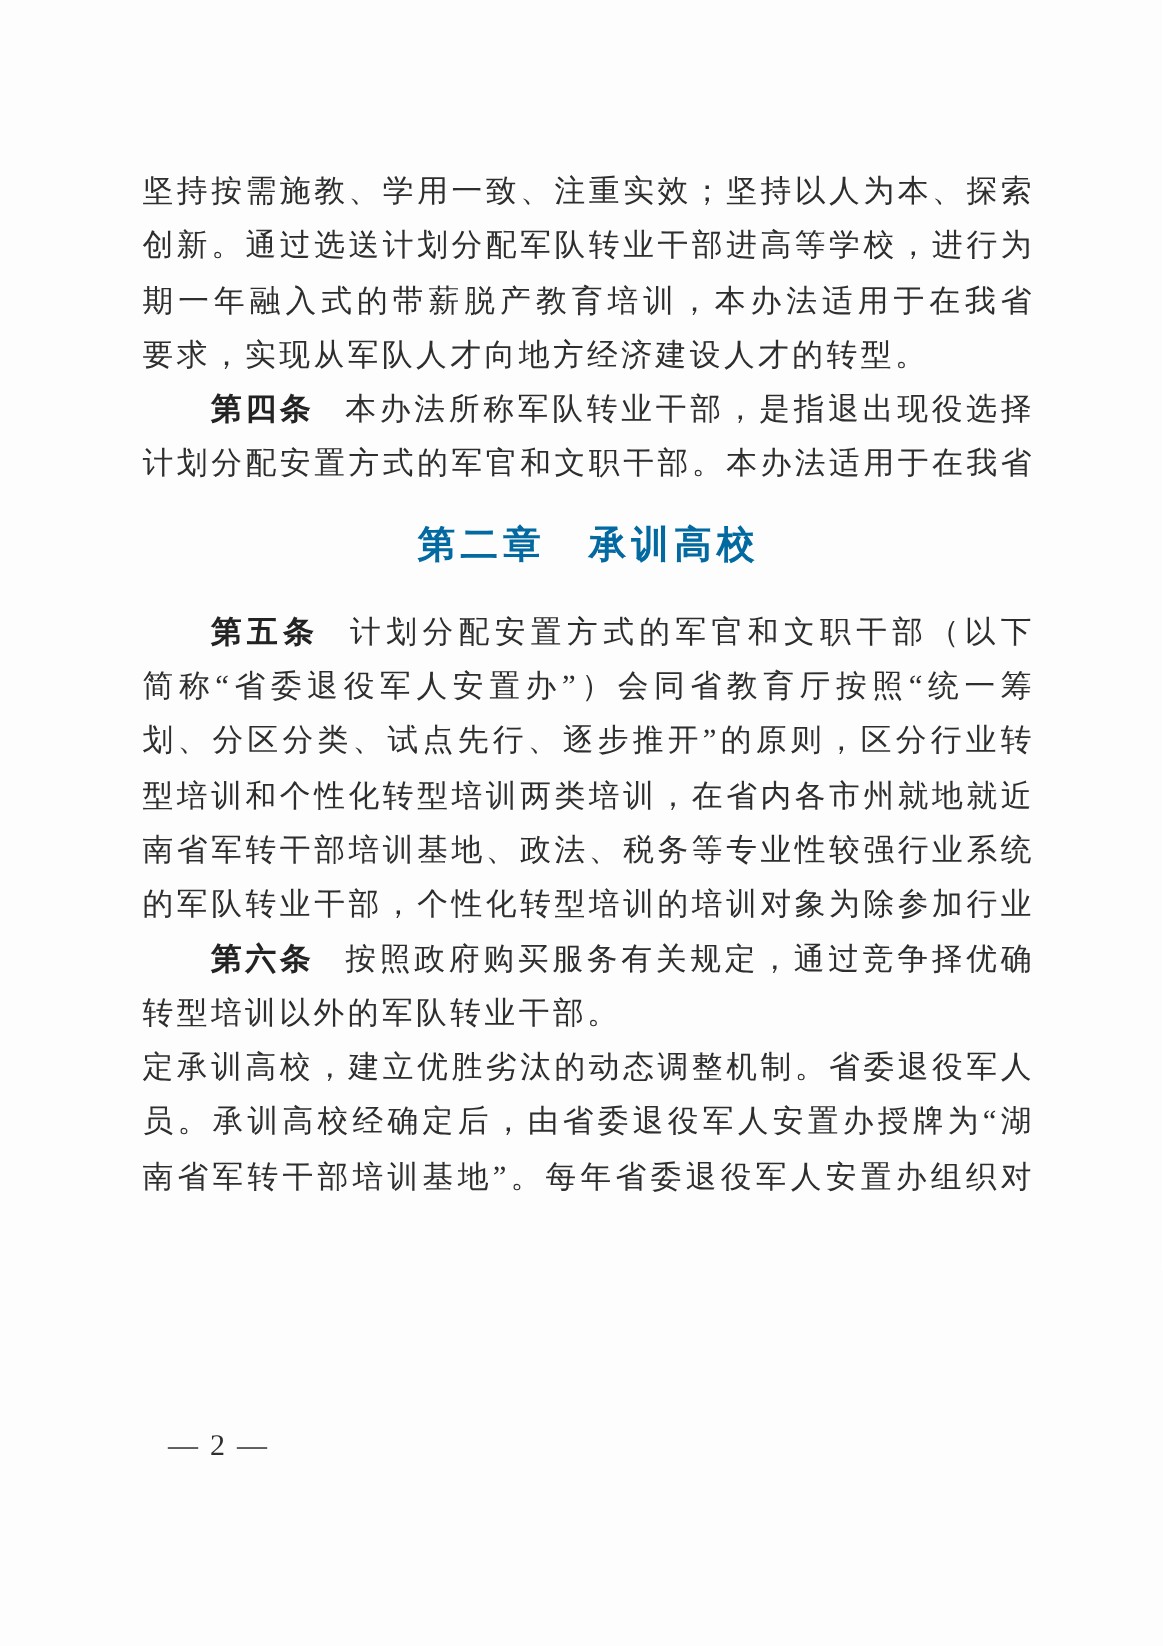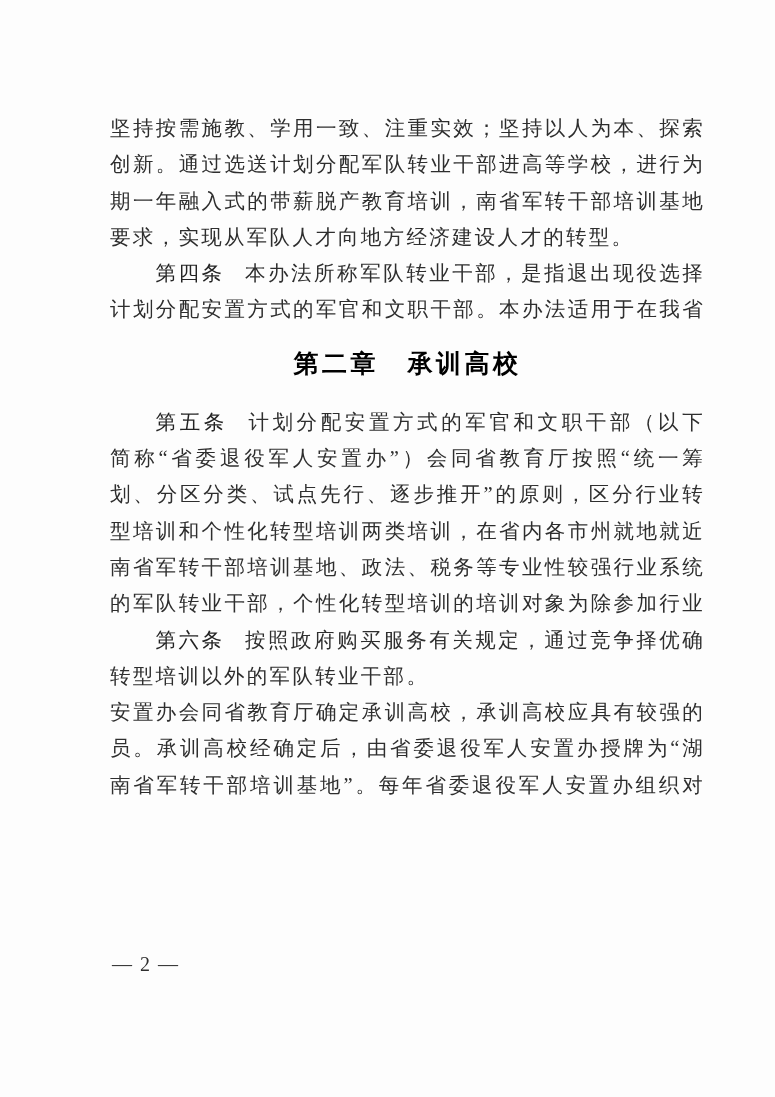--- a/index.html
+++ b/index.html
@@ -11,21 +11,21 @@
     position: relative;
     width: 775px;
     height: 1097px;
     background: #fdfdfd;
     color: #2e2e2e;
     font-family: "Liberation Serif", "DejaVu Serif", serif;
     overflow: hidden;
   }
   .content {
     position: absolute;
-    left: 110px;
+    left: 95px;
     top: 110px;
     width: 595px;
   }
   .line {
     height: 36.3px;
     line-height: 36.3px;
     font-size: 20.5px;
     letter-spacing: 2.3px;
     color: #2e2e2e;
     white-space: nowrap;
@@ -34,61 +34,61 @@
     white-space: normal;
     text-align: justify;
     text-align-last: justify;
     overflow: hidden;
   }
   .line.indent {
     padding-left: 45.6px;
     width: 549.4px;
   }
   .article-label {
-    font-weight: normal;
+    font-weight: bold;
     color: #232323;
     margin-right: 20.5px;
   }
   .heading {
     height: 40px;
     line-height: 40px;
     margin: 16px 0 20px 0;
     text-align: center;
     font-size: 25px;
     font-weight: bold;
     letter-spacing: 3.5px;
-    color: #000000;
+    color: #0369a1;
   }
   .footer {
     position: absolute;
     left: 112px;
     top: 953px;
     font-size: 20px;
     letter-spacing: 1.5px;
     color: #2e2e2e;
   }
 </style>
 </head>
 <body>
 
 <div class="page">
   <div class="content" id="doc-lines">
       <div class="line stretch"><span>坚持按需施教、学用一致、注重实效；坚持以人为本、探索</span></div>
       <div class="line stretch"><span>创新。通过选送计划分配军队转业干部进高等学校，进行为</span></div>
-      <div class="line stretch"><span>期一年融入式的带薪脱产教育培训，南省军转干部培训基地</span></div>
+      <div class="line stretch"><span>期一年融入式的带薪脱产教育培训，本办法适用于在我省</span></div>
       <div class="line"><span>要求，实现从军队人才向地方经济建设人才的转型。</span></div>
       <div class="line stretch indent"><span class="article-label">第四条</span><span>本办法所称军队转业干部，是指退出现役选择</span></div>
       <div class="line stretch"><span>计划分配安置方式的军官和文职干部。本办法适用于在我省</span></div>
       <div class="heading">第二章　承训高校</div>
       <div class="line stretch indent"><span class="article-label">第五条</span><span>计划分配安置方式的军官和文职干部（以下</span></div>
       <div class="line stretch"><span>简称“省委退役军人安置办”）会同省教育厅按照“统一筹</span></div>
       <div class="line stretch"><span>划、分区分类、试点先行、逐步推开”的原则，区分行业转</span></div>
       <div class="line stretch"><span>型培训和个性化转型培训两类培训，在省内各市州就地就近</span></div>
       <div class="line stretch"><span>南省军转干部培训基地、政法、税务等专业性较强行业系统</span></div>
       <div class="line stretch"><span>的军队转业干部，个性化转型培训的培训对象为除参加行业</span></div>
       <div class="line stretch indent"><span class="article-label">第六条</span><span>按照政府购买服务有关规定，通过竞争择优确</span></div>
       <div class="line"><span>转型培训以外的军队转业干部。</span></div>
-      <div class="line stretch"><span>安置办会同省教育厅确定承训高校，承训高校应具有较强的</span></div>
+      <div class="line stretch"><span>定承训高校，建立优胜劣汰的动态调整机制。省委退役军人</span></div>
       <div class="line stretch"><span>员。承训高校经确定后，由省委退役军人安置办授牌为“湖</span></div>
       <div class="line stretch"><span>南省军转干部培训基地”。每年省委退役军人安置办组织对</span></div>
     </div>
   <div class="footer">— 2 —</div>
 </div>
 
 </body></html>

